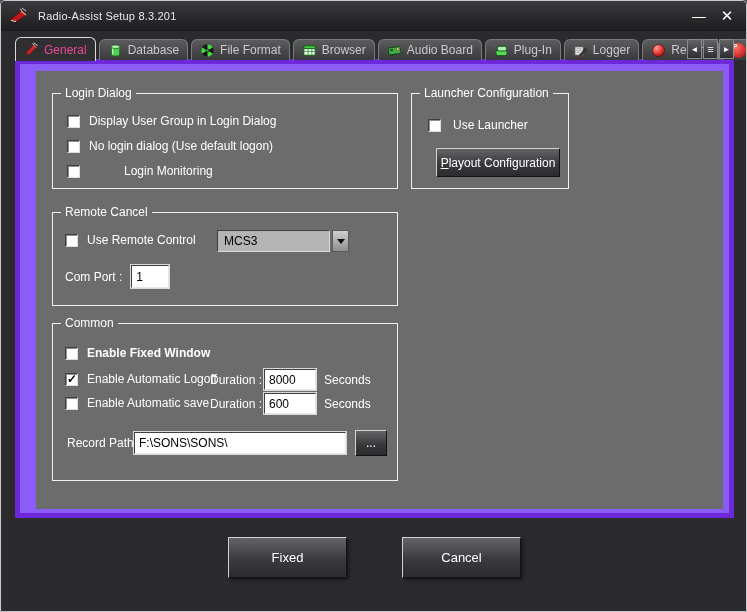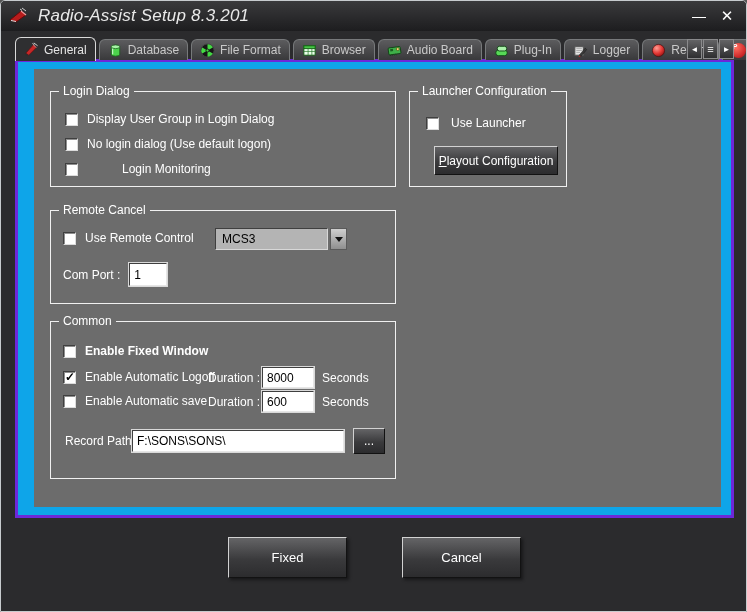--- a/index.html
+++ b/index.html
@@ -9,21 +9,21 @@
     background: #2b2b2d; border: 1px solid #c7cbce;
     border-radius: 5px 5px 0 0; overflow: hidden;
   }
   
   .titlebar {
     position: absolute; left:0; top:0; right:0; height:30px;
     background: linear-gradient(#3a3a3c, #1d1d1f);
     display:flex; align-items:center;
   }
   .titlebar .app-icon { width:22px; height:18px; margin-left:7px; }
-  .titlebar .title { color:#e9e9e9; font-size:17px; margin-left:8px; letter-spacing:.2px;font-style:italic; }
+  .titlebar .title { color:#e9e9e9; font-size:11px; margin-left:8px; letter-spacing:.2px; }
   .winbtn {
     position:absolute; top:4px; width:26px; height:22px; color:#fff;
     display:flex; align-items:center; justify-content:center;
     font-size:14px; cursor:default;
   }
   .winbtn.min { right:34px; }
   .winbtn.close { right:6px; font-size:15px; }
   
   .tabstrip {
     position:absolute; left:14px; top:35px; height:24px; right:46px;
@@ -31,40 +31,40 @@
   }
   .tab {
     display:inline-flex; align-items:center; gap:5px;
     height:21px; padding:0 8px; margin-right:3px;
     background: linear-gradient(#5c5c5e, #39393b);
     border:1px solid #77797b; border-bottom:none;
     border-radius:6px 6px 0 0; color:#c9c9c9; font-size:12px;
   }
   .tab.active {
     height:24px; background:#2f2f31; border:1px solid #dadada;
-    border-bottom:none; color:#e5e5e5; margin-bottom:-1px; z-index:4;
+    border-bottom:none; color:#ec4899; margin-bottom:-1px; z-index:4;
   }
   .tab .ticon { width:15px; height:15px; display:inline-block; flex:0 0 auto; }
   .ip-circle {
     width:14px; height:14px; border-radius:50%;
     background: radial-gradient(circle at 35% 30%, #ff6f60, #d32f2f 60%, #9a1010);
     color:#fff; font-size:7px; font-weight:bold;
     display:flex; align-items:center; justify-content:center;
   }
   .tabscroller { position:absolute; right:12px; top:38px; display:flex; z-index:3; }
   .scrollbtn {
     width:15px; height:20px; background:linear-gradient(#636365,#2e2e30);
     border:1px solid #8a8a8c; color:#fff; font-size:8px;
     display:flex; align-items:center; justify-content:center; margin-left:1px;
   }
   .scrollbtn.menu { font-size:11px; }
   
   .page {
     position:absolute; left:14px; top:58px; width:719px; height:459px;
-    border:3px solid #6d28d9; background:#0ea5e9;
+    border:5px solid #6d28d9; background:#8b5cf6;
   }
   .panel {
     position:absolute; left:16px; top:7px; width:687px; height:438px;
     background:#6c6c6c;
   }
   .group {
     position:absolute; border:1px solid #f0f0f0;
   }
   .group-title {
     position:absolute; top:-8px; left:8px; background:#6c6c6c;

